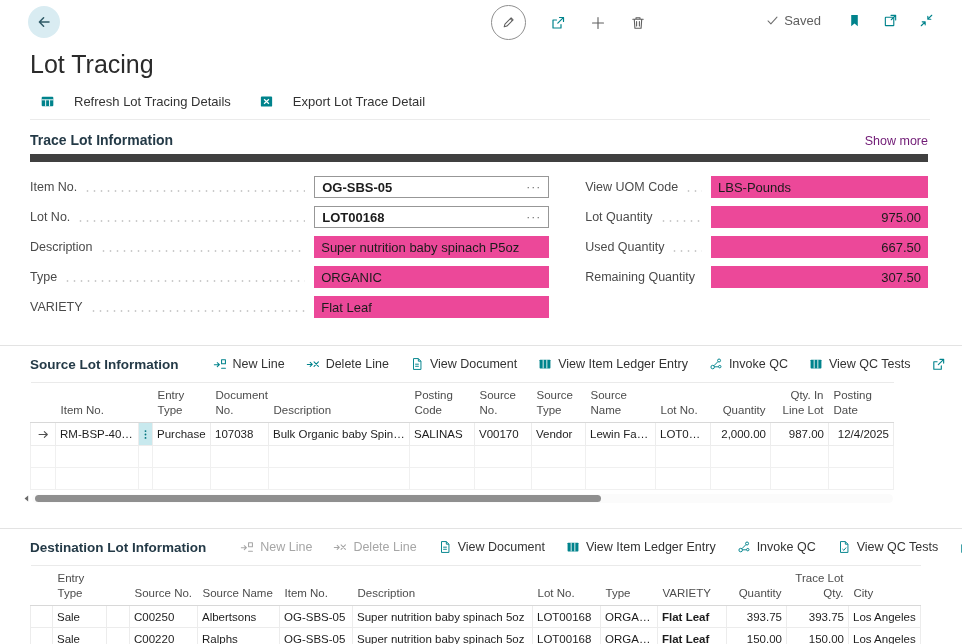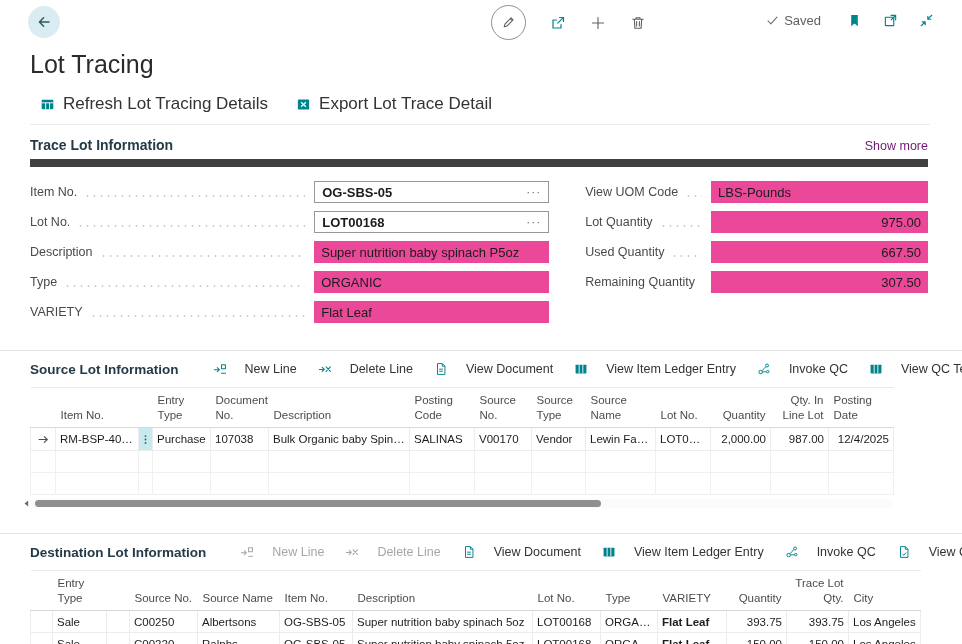--- a/index.html
+++ b/index.html
@@ -22,22 +22,22 @@
   .topbar-right { position:absolute; right:28px; top:13px; display:flex; align-items:center; gap:26px; }
   .saved { display:flex; align-items:center; gap:5px; color:#5f5f5f; font-size:13px; }
   .saved .icon { width:13px; height:13px; color:#6f6f6f; }
   .right-icons { display:flex; align-items:center; gap:21px; }
   .right-icons .tb-icon-btn .icon { width:15px; height:15px; }
 
   
   .page-title { margin:4px 0 0 30px; font-size:25px; font-weight:400; color:#2b2b2b; }
   .actions-bar { margin:13px 0 0 30px; width:900px; padding:2px 0 10px 10px; border-bottom:1px solid #ebebeb;
     display:flex; align-items:center; gap:28px; }
-  .action-btn { display:flex; align-items:center; gap:8px; background:none; border:none; padding:0;
-    font-family:inherit; font-size:17px; color:#333; cursor:pointer; }
+  .action-btn { display:flex; align-items:center; gap:19px; background:none; border:none; padding:0;
+    font-family:inherit; font-size:13px; color:#333; cursor:pointer; }
   .action-btn .icon { width:15px; height:15px; color:#00838c; }
 
   
   .section-head { margin:12px 34px 0 30px; display:flex; justify-content:space-between; align-items:flex-end;
     padding-bottom:6px; border-bottom:8px solid #404040; }
   .section-title { font-size:14px; font-weight:700; color:#243a47; }
   .show-more { font-size:12.5px; color:#701a75; text-decoration:none; cursor:pointer; }
   .fields { margin:14px 34px 0 30px; display:flex; }
   .fcol { display:flex; flex-direction:column; gap:8px; }
   .fcol-left { width:528px; margin-right:36px; }
@@ -56,21 +56,21 @@
   .lookup { color:#6e6e6e; font-weight:400; font-size:12px; letter-spacing:1px; cursor:pointer; line-height:1; }
 
   
   .grid-section { border-top:1px solid #e3e3e3; }
   #source-section { margin-top:27px; }
   #dest-section { margin-top:24px; }
   .grid-head { height:36px; display:flex; align-items:center; padding:0 34px 0 30px; }
   .grid-title { font-size:13.5px; font-weight:700; color:#243a47; white-space:nowrap; }
   .vdiv { width:1px; height:16px; background:#cfcfcf; margin:0 17px; }
   .tb { display:flex; align-items:center; }
-  .tb-btn { display:flex; align-items:flex-start; gap:18px; background:none; border:none; padding:0;
+  .tb-btn { display:flex; align-items:flex-start; gap:6px; background:none; border:none; padding:0;
     margin-right:21px; font-family:inherit; font-size:12.5px; color:#333; cursor:pointer; white-space:nowrap; }
   .tb-btn .icon { width:14px; height:14px; color:#00838c; }
   .tb-btn.disabled { color:#a6a6a6; cursor:default; }
   .tb-btn.disabled .icon { color:#a6a6a6; }
   .corner { margin-left:auto; display:flex; gap:19px; }
   .corner .icon { width:15px; height:15px; color:#00838c; cursor:pointer; }
 
   table.bc-table { border-collapse:collapse; table-layout:fixed; margin-left:30px; border-top:1px solid #eaeaea; }
   .bc-table th { font-weight:400; font-size:11.5px; color:#4c4c4c; text-align:left; vertical-align:bottom;
     padding:2px 5px 5px; height:40px; line-height:1.25; border-bottom:1px solid #d8d8d8; overflow:hidden; }

